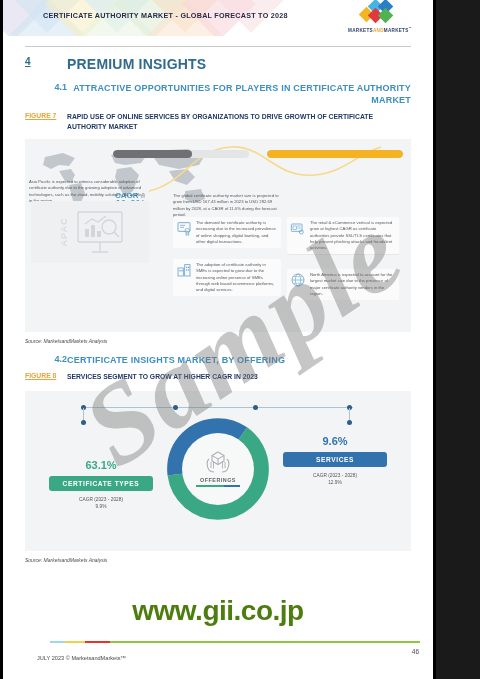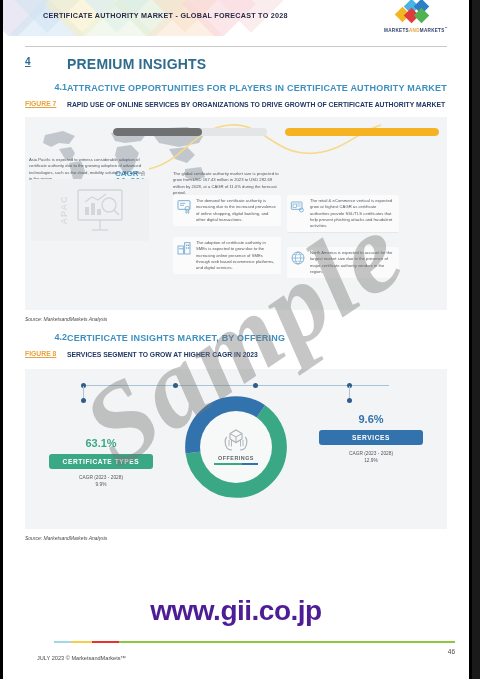--- a/index.html
+++ b/index.html
@@ -1,17 +1,17 @@
 <!DOCTYPE html>
 <html><head>
 <meta charset="utf-8">
 <style>
   html,body{margin:0;padding:0;background:#1a1a1a;}
   body{font-family:"Liberation Sans",sans-serif;}
-  .page{position:relative;width:472px;height:679px;background:#ffffff;overflow:hidden;
+  .page{position:relative;width:436px;height:679px;background:#ffffff;overflow:hidden;
         border-left:3px solid #000;border-right:3px solid #000;box-sizing:border-box;}
 
   
   .banner{position:relative;height:36px;width:100%;overflow:hidden;background:#fff;}
   .banner .dia{position:absolute;width:52px;height:52px;transform:rotate(45deg);opacity:.55;}
   .banner-title{position:absolute;left:40px;top:11px;font-size:7.2px;font-weight:bold;
         letter-spacing:.25px;color:#2a2a48;white-space:nowrap;}
   
   .logo{position:absolute;right:14px;top:5px;width:78px;height:28px;}
   .logo-diamonds{position:relative;height:16px;width:100%;}
@@ -103,21 +103,21 @@
   .donut{position:absolute;left:50%;top:22px;transform:translateX(-50%);width:112px;height:112px;}
   .donut-center{position:absolute;left:50%;top:50%;transform:translate(-50%,-50%);
         width:72px;height:72px;border-radius:50%;background:#f7f8f8;
         display:flex;flex-direction:column;align-items:center;justify-content:center;}
   .off-label{font-size:5.4px;font-weight:bold;color:#63676b;letter-spacing:.5px;margin-top:3px;}
   .off-underline{margin-top:2px;width:44px;height:2px;display:flex;}
   .off-underline i{display:block;height:100%;}
 
   
   .gii{position:absolute;left:0;right:0;bottom:52px;text-align:center;
-       font-size:28px;font-weight:bold;color:#4c1d95;letter-spacing:-.5px;}
+       font-size:28px;font-weight:bold;color:#4d7c0f;letter-spacing:-.5px;}
   .footbar{position:absolute;left:0;right:0;bottom:36px;height:2.5px;display:flex;}
   .footbar i{display:block;height:100%;}
   .pagenum{position:absolute;right:14px;bottom:24px;font-size:6.5px;color:#4a4a4a;}
   .footer-txt{position:absolute;left:34px;bottom:18px;font-size:5.6px;color:#4a4a4a;}
 
   
   .wm{position:absolute;left:0;top:0;width:480px;height:679px;pointer-events:none;
       font-size:112px;font-weight:bold;color:rgba(120,120,120,.42);
       font-family:"Liberation Serif",serif;font-style:italic;
       transform:rotate(-34deg);transform-origin:center center;

